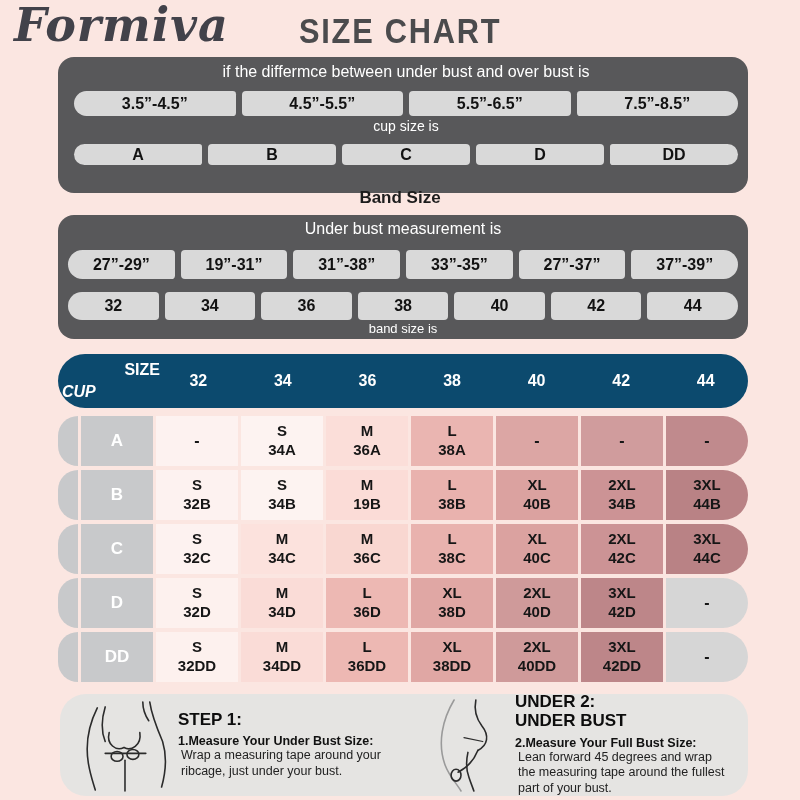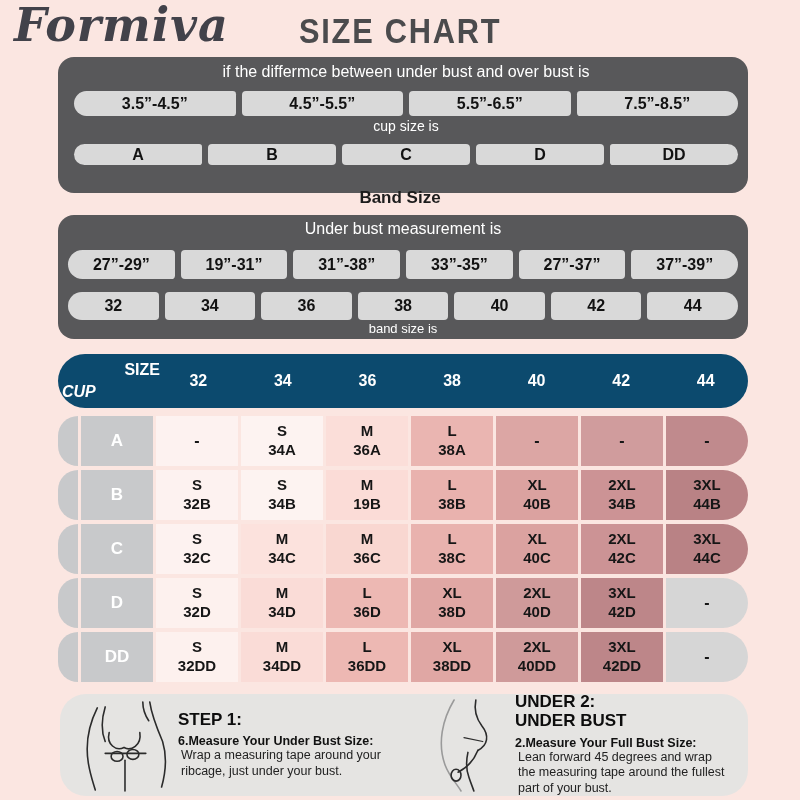--- a/index.html
+++ b/index.html
@@ -285,21 +285,21 @@
         <path d="M76,4 C78,18 83,30 89,44 C93,57 93,72 88,90"></path>
         <path d="M69,4 C69,11 71,17 75,23"></path>
         <path d="M35,35 C32,47 42,54 50,50 C57,54 68,48 66,35"></path>
         <path d="M31,56 L72,56"></path>
         <ellipse cx="43" cy="59" rx="6" ry="5"></ellipse>
         <ellipse cx="59" cy="57" rx="6" ry="5"></ellipse>
         <path d="M51,63 L51,94"></path>
       </svg>
       <div class="step-text">
         <div class="step-h">STEP 1:</div>
-        <div class="step-sub">6.Measure Your Under Bust Size:</div>
+        <div class="step-sub">1.Measure Your Under Bust Size:</div>
         <div class="step-body">Wrap a measuring tape around your ribcage, just under your bust.</div>
       </div>
     </div>
     <div class="step">
       <svg viewBox="0 0 90 95" fill="none" stroke="#2b2b2b" stroke-width="1.6" stroke-linecap="round">
         <path d="M38,2 C26,22 21,46 29,68 C33,79 41,87 45,94" stroke="#9a9a9a"></path>
         <path d="M60,2 C58,12 60,20 66,28 C74,38 72,48 62,53"></path>
         <path d="M62,53 C58,63 50,71 42,75"></path>
         <ellipse cx="40" cy="78" rx="5" ry="6"></ellipse>
         <path d="M52,55 C50,64 50,72 53,80 C55,86 57,91 58,94"></path>

